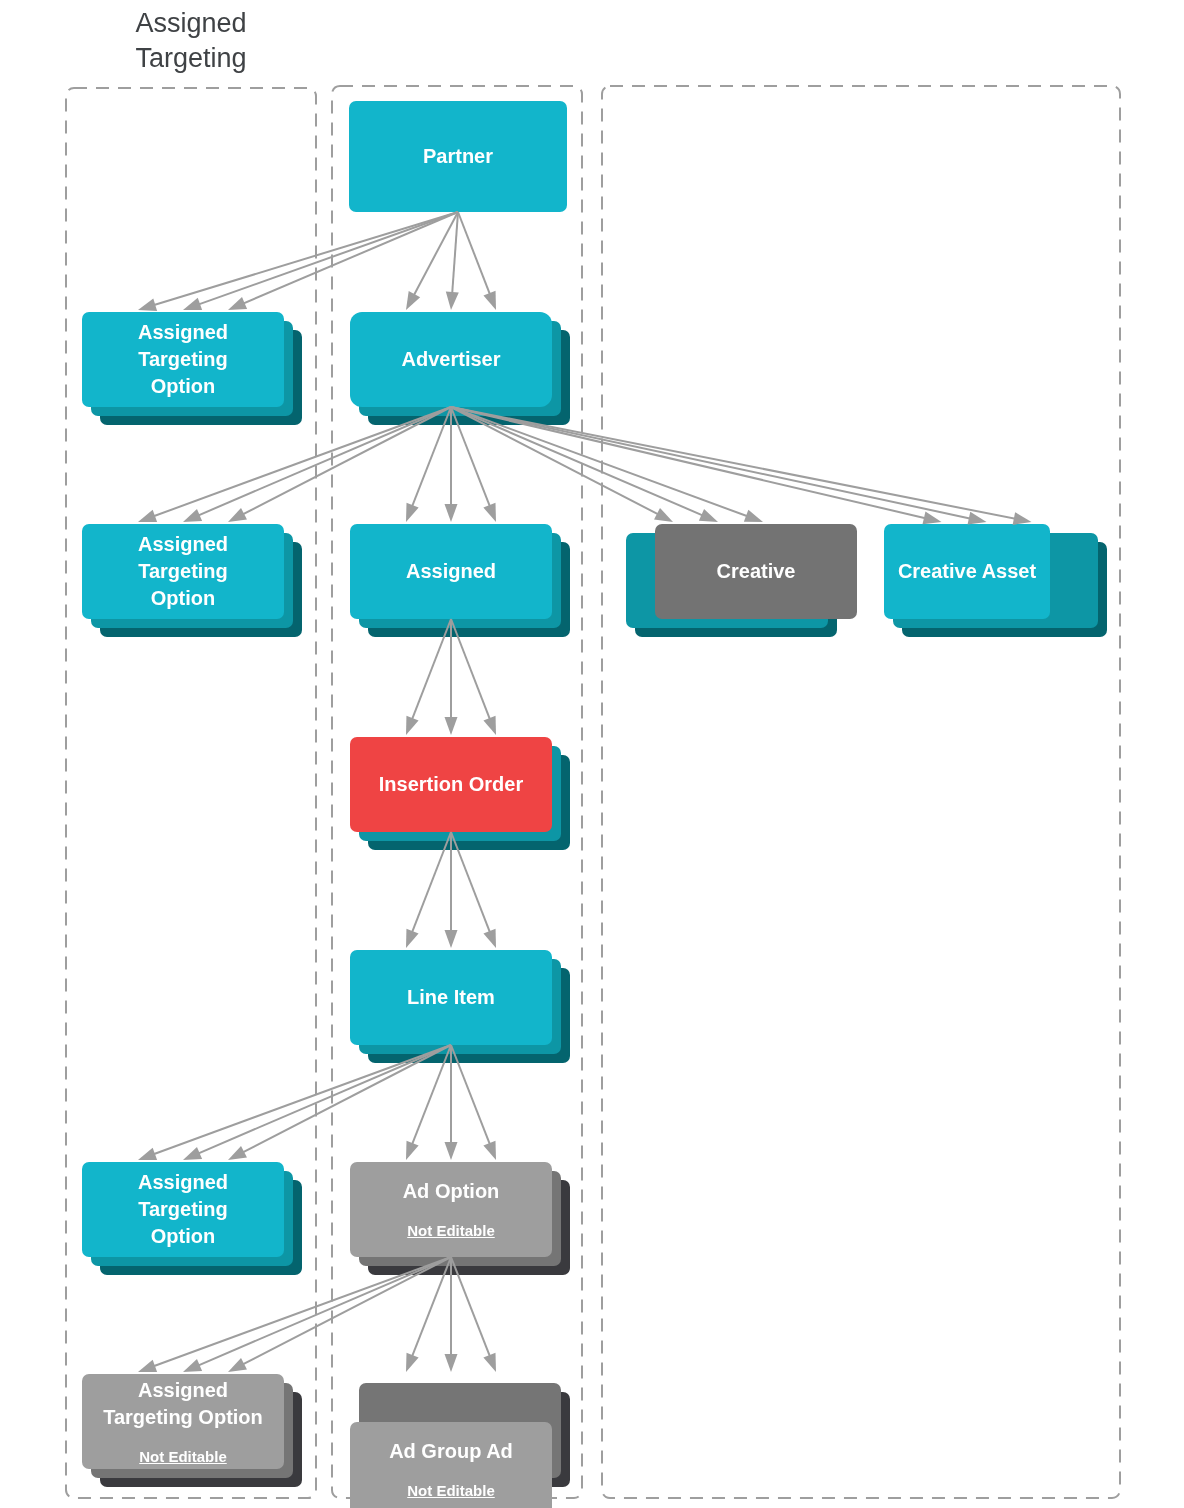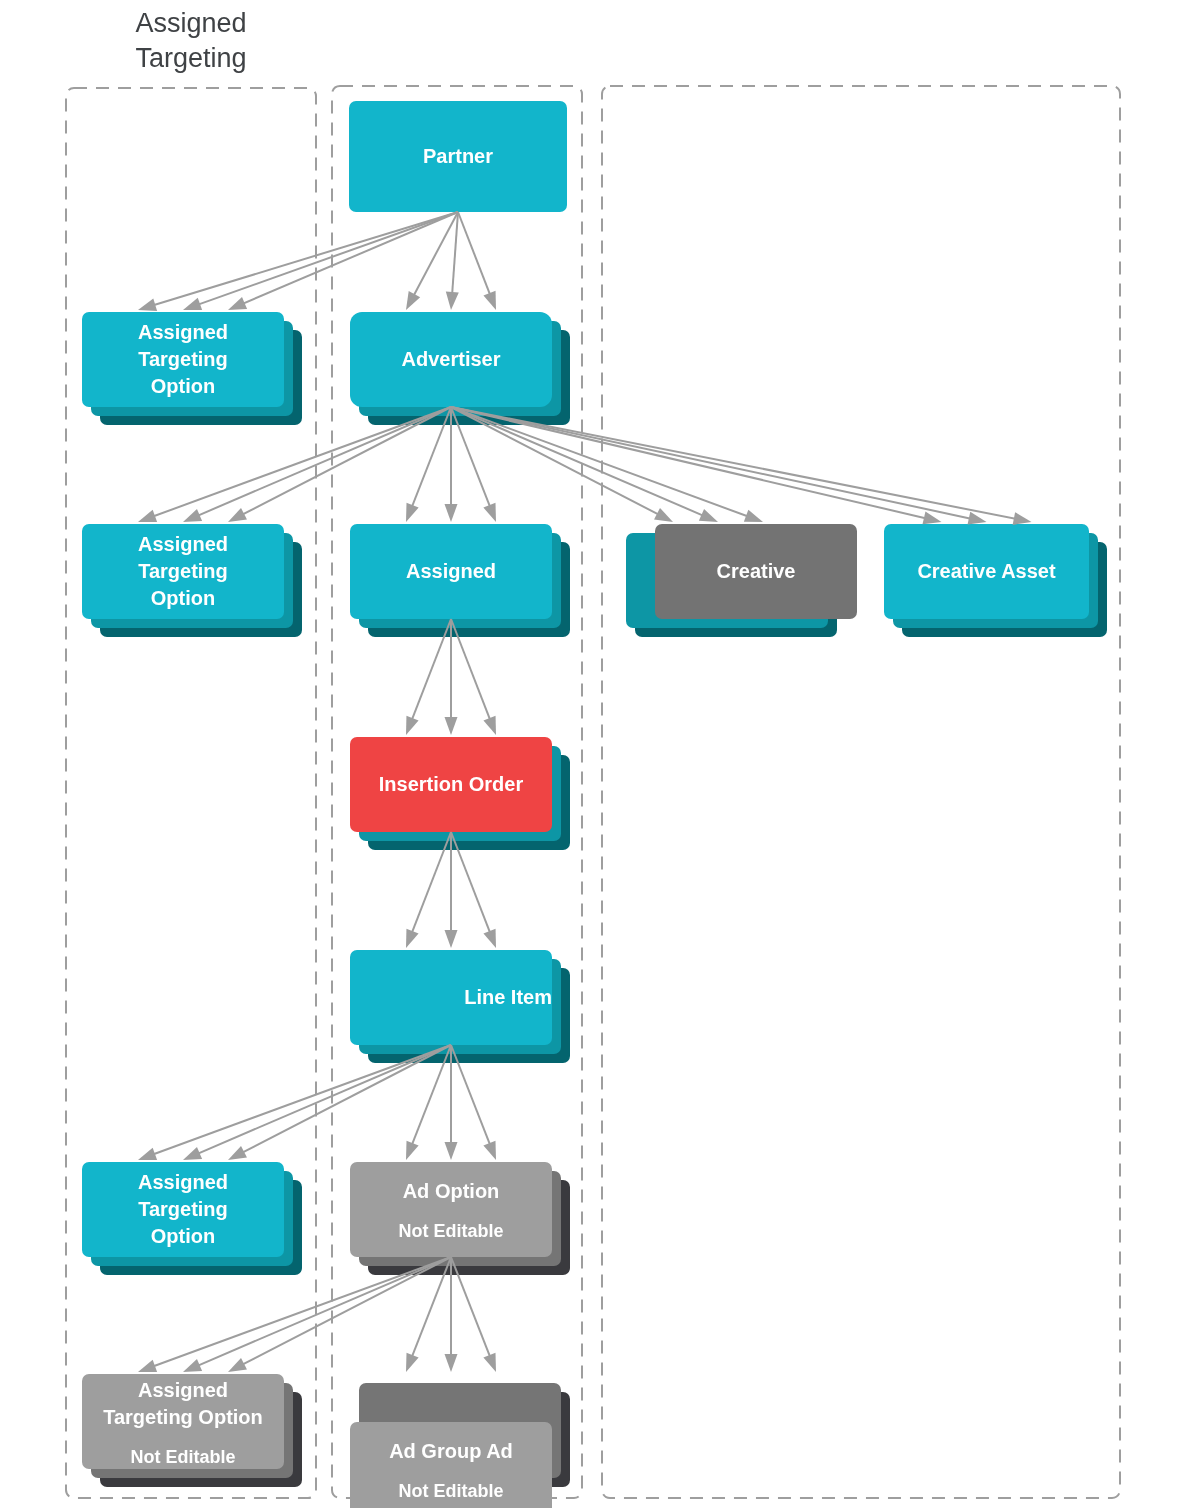--- a/index.html
+++ b/index.html
@@ -19,21 +19,21 @@
     text-align:center;white-space:pre-line;
   }
   #nodes{position:absolute;left:0;top:0;width:100%;height:100%;z-index:2;}
   .node{position:absolute;}
   .layer{position:absolute;border-radius:7px;}
   .layer.top{
     display:flex;flex-direction:column;align-items:center;justify-content:center;
     color:#ffffff;font-weight:bold;font-size:20px;line-height:27px;text-align:center;
   }
   .line{display:block;}
-  .line.small{font-size:18px;line-height:20px;margin-top:16px;}
+  .line.small{font-size:15px;line-height:20px;margin-top:16px;text-decoration:underline;}
 </style>
 </head>
 <body>
 
 <div class="canvas">
   <svg id="borders" class="layer-svg" viewBox="0 0 1184 1508">
       <rect x="66" y="88" width="250" height="1410" rx="8" fill="none" stroke="#9e9e9e" stroke-width="2" stroke-dasharray="13 9"></rect>
       <rect x="332" y="86" width="250" height="1412" rx="8" fill="none" stroke="#9e9e9e" stroke-width="2" stroke-dasharray="13 9"></rect>
       <rect x="602" y="86" width="518" height="1412" rx="8" fill="none" stroke="#9e9e9e" stroke-width="2" stroke-dasharray="13 9"></rect>
     </svg>
@@ -82,35 +82,35 @@
       <div class="node" style="left: 617px; top: 524px;">
         <div class="layer back" style="left: 18px; top: 18px; width: 202px; height: 95px; background: rgb(4, 100, 110);"></div>
         <div class="layer mid" style="left: 9px; top: 9px; width: 202px; height: 95px; background: rgb(13, 150, 165);"></div>
         <div class="layer top" style="left: 0px; top: 0px; width: 202px; height: 95px; background: #737373; color: rgb(255, 255, 255); margin-left: 38px;">
           <span class="line">Creative</span>
         </div>
       </div>
       <div class="node" style="left: 884px; top: 524px;">
         <div class="layer back" style="left: 18px; top: 18px; width: 205px; height: 95px; background: rgb(4, 100, 110);"></div>
         <div class="layer mid" style="left: 9px; top: 9px; width: 205px; height: 95px; background: rgb(13, 150, 165);"></div>
-        <div class="layer top" style="left: 0px; top: 0px; width: 205px; height: 95px; background: rgb(18, 181, 203); color: rgb(255, 255, 255);">
+        <div class="layer top" style="left: 0px; top: 0px; width: 166px; height: 95px; background: rgb(18, 181, 203); color: rgb(255, 255, 255);">
           <span class="line">Creative Asset</span>
         </div>
       </div>
       <div class="node" style="left: 350px; top: 737px;">
         <div class="layer back" style="left: 18px; top: 18px; width: 202px; height: 95px; background: rgb(4, 100, 110);"></div>
         <div class="layer mid" style="left: 9px; top: 9px; width: 202px; height: 95px; background: rgb(13, 150, 165);"></div>
         <div class="layer top" style="left: 0px; top: 0px; width: 202px; height: 95px; background: #ef4444; color: rgb(255, 255, 255);">
           <span class="line">Insertion Order</span>
         </div>
       </div>
       <div class="node" style="left: 350px; top: 950px;">
         <div class="layer back" style="left: 18px; top: 18px; width: 202px; height: 95px; background: rgb(4, 100, 110);"></div>
         <div class="layer mid" style="left: 9px; top: 9px; width: 202px; height: 95px; background: rgb(13, 150, 165);"></div>
-        <div class="layer top" style="left: 0px; top: 0px; width: 202px; height: 95px; background: rgb(18, 181, 203); color: rgb(255, 255, 255); align-items: flex-end;">
+        <div class="layer top" style="left: 0px; top: 0px; width: 202px; height: 95px; background: rgb(18, 181, 203); color: rgb(255, 255, 255);">
           <span class="line">Line Item</span>
         </div>
       </div>
       <div class="node" style="left: 82px; top: 1162px;">
         <div class="layer back" style="left: 18px; top: 18px; width: 202px; height: 95px; background: rgb(4, 100, 110);"></div>
         <div class="layer mid" style="left: 9px; top: 9px; width: 202px; height: 95px; background: rgb(13, 150, 165);"></div>
         <div class="layer top" style="left: 0px; top: 0px; width: 202px; height: 95px; background: rgb(18, 181, 203); color: rgb(255, 255, 255);">
           <span class="line">Assigned</span>
           <span class="line">Targeting</span>
           <span class="line">Option</span>

